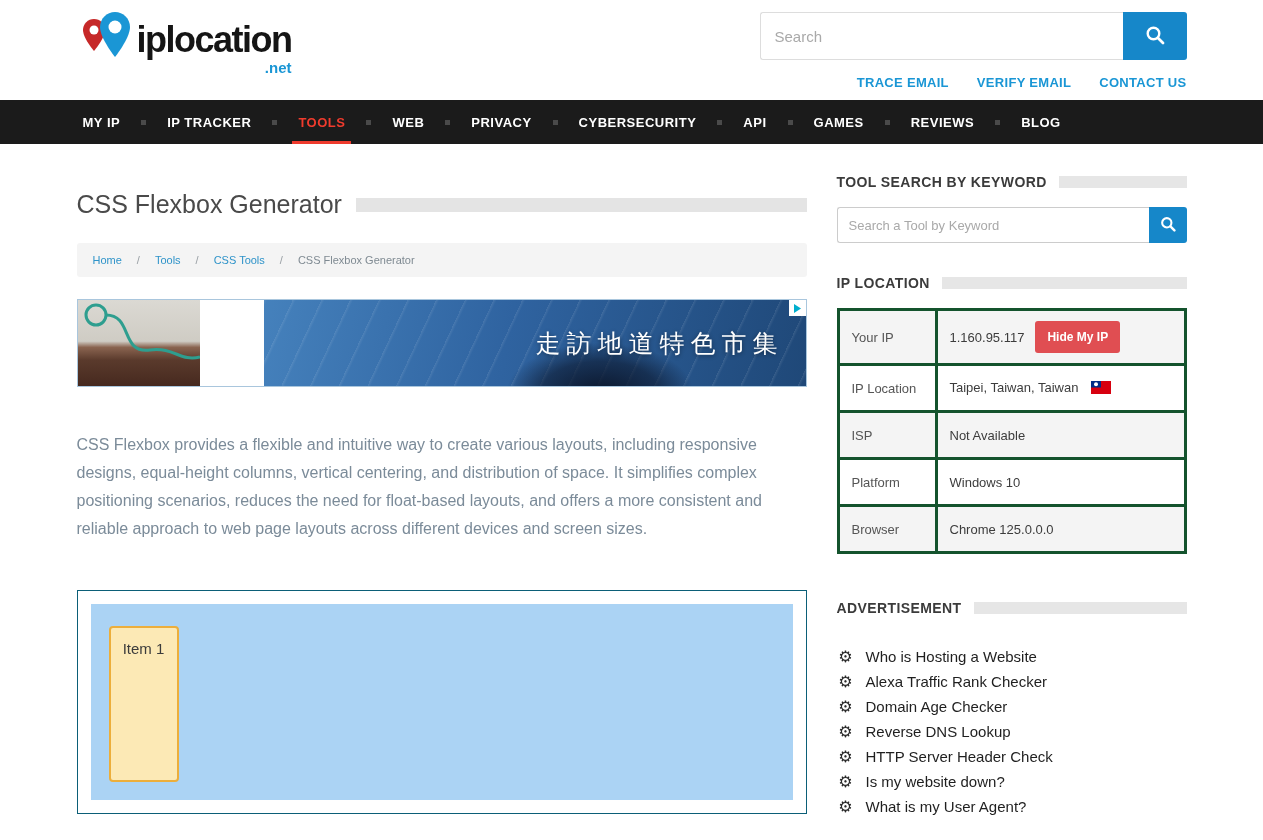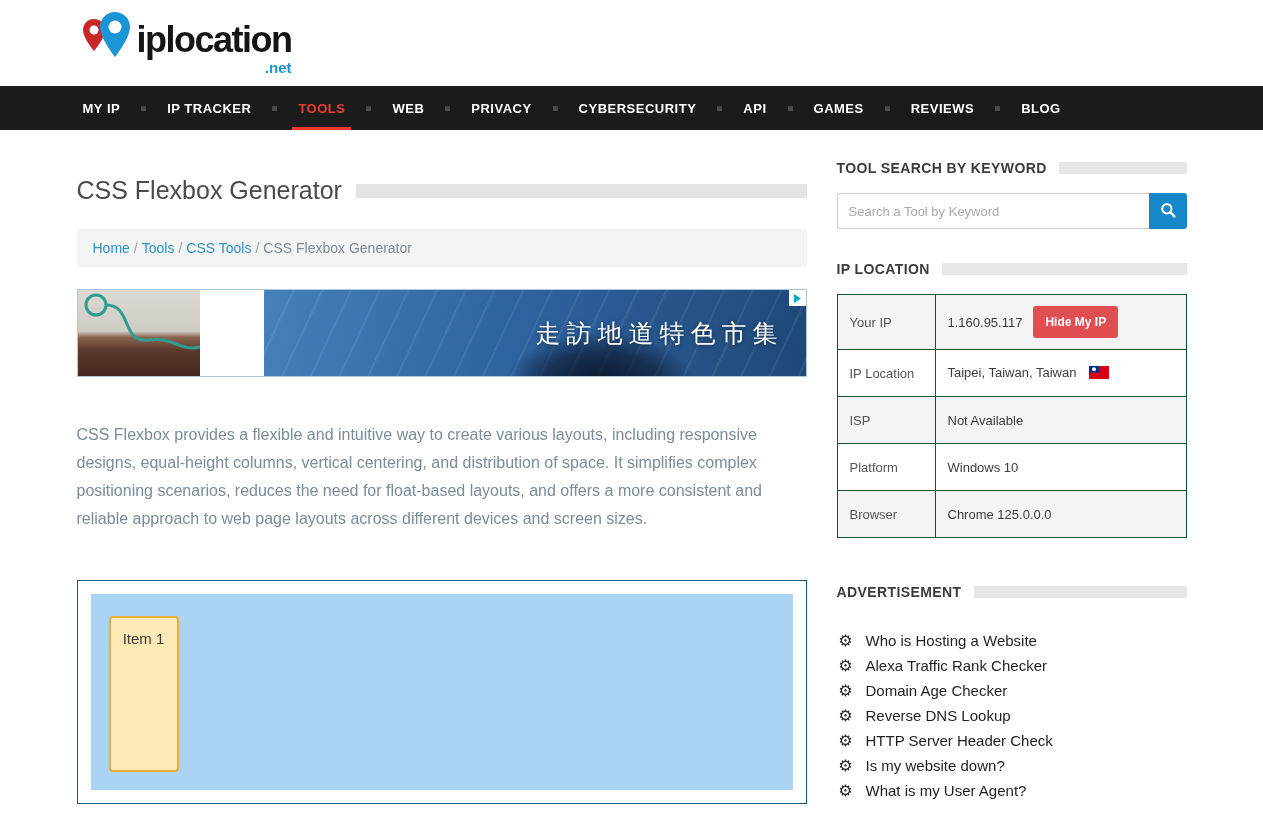--- a/index.html
+++ b/index.html
@@ -52,21 +52,21 @@
   .content { display: flex; align-items: flex-start; }
   .left-col { width: 730px; padding-top: 46px; }
   .sidebar { width: 350px; margin-left: 30px; padding-top: 30px; }
 
   
   .page-title { display: flex; align-items: center; margin: 0 0 24px; font-size: 25px; font-weight: 400; color: #4a4a4a; }
   .deco-bar { flex: 1; height: 14px; background: #e4e4e4; margin-left: 14px; }
 
   .breadcrumb {
     background: #f4f4f4; border-radius: 3px; padding: 11px 16px;
-    font-size: 14px; display: flex; gap: 4px; margin-bottom: 22px; align-items: center;
+    font-size: 11px; display: flex; gap: 15px; margin-bottom: 22px; align-items: center;
   }
   .crumb-link { color: #2e93c9; text-decoration: none; }
   .crumb-sep { color: #9aa0a5; }
   .crumb-current { color: #7f8a92; }
 
   .ad-banner {
     position: relative; height: 88px; border: 1px solid #a9c6dd;
     margin-bottom: 44px; display: flex; overflow: hidden; background: #fff; gap: 38px;
   }
   .ad-photo {
@@ -114,21 +114,21 @@
     padding: 0 11px; font-size: 13px; color: #444; outline: none; font-family: inherit;
     border-radius: 3px 0 0 3px;
   }
   .tool-search input::placeholder { color: #a9a9a9; }
   .tool-search button {
     width: 38px; height: 36px; background: #1687c9; border: none; cursor: pointer;
     display: flex; align-items: center; justify-content: center; border-radius: 0 3px 3px 0;
   }
 
   .ip-table { width: 100%; border-collapse: collapse; font-size: 13px; margin: 17px 0 46px; }
-  .ip-table td { border: 1px solid #14532d; padding: 0 12px; height: 47px; }
+  .ip-table td { border: 3px solid #14532d; padding: 0 12px; height: 47px; }
   .ip-table tr:nth-child(odd) td { background: #f4f4f4; }
   .ip-table td.lbl { width: 98px; color: #555; }
   .ip-table td.val { color: #3c3c3c; }
   .ip-table tr.row-tall td { height: 55px; }
   .val-flex { display: flex; align-items: center; gap: 11px; }
   .hide-ip-btn {
     background: #e04e52; color: #fff; font-weight: bold; font-size: 12px;
     border: none; border-radius: 3px; padding: 9px 12px; cursor: pointer; font-family: inherit;
   }
   .flag { margin-left: 9px; vertical-align: -2px; }
@@ -151,20 +151,38 @@
           <circle cx="17" cy="18" r="4.5" fill="#fff"></circle>
           <path d="M38 0C29.7 0 23 6.7 23 15c0 11.2 15 30 15 30s15-18.8 15-30C53 6.7 46.3 0 38 0z" fill="#1a96d5"></path>
           <circle cx="38" cy="15" r="6.5" fill="#fff"></circle>
         </svg>
       </span>
       <span class="logo-words">
         <span class="logo-text">iplocation</span>
         <span class="logo-tld">.net</span>
       </span>
     </a>
+    <div class="header-right">
+      <div class="header-search">
+        <input type="text" placeholder="Search" style="">
+        <button>
+          <span>
+            <svg width="20" height="20" viewBox="0 0 20 20">
+              <circle cx="8.5" cy="8.5" r="5.8" fill="none" stroke="#fff" stroke-width="2.4"></circle>
+              <line x1="13" y1="13" x2="18" y2="18" stroke="#fff" stroke-width="2.8" stroke-linecap="round"></line>
+            </svg>
+          </span>
+        </button>
+      </div>
+      <div class="header-links">
+        <a>TRACE EMAIL</a>
+        <a>VERIFY EMAIL</a>
+        <a>CONTACT US</a>
+      </div>
+    </div>
   </div>
 </header>
 
 <nav class="main-nav">
   <div class="container nav-inner">
     <a class="nav-item">MY IP</a>
     <span class="nav-sep"></span>
     <a class="nav-item">IP TRACKER</a>
     <span class="nav-sep"></span>
     <a class="nav-item active">TOOLS</a>

